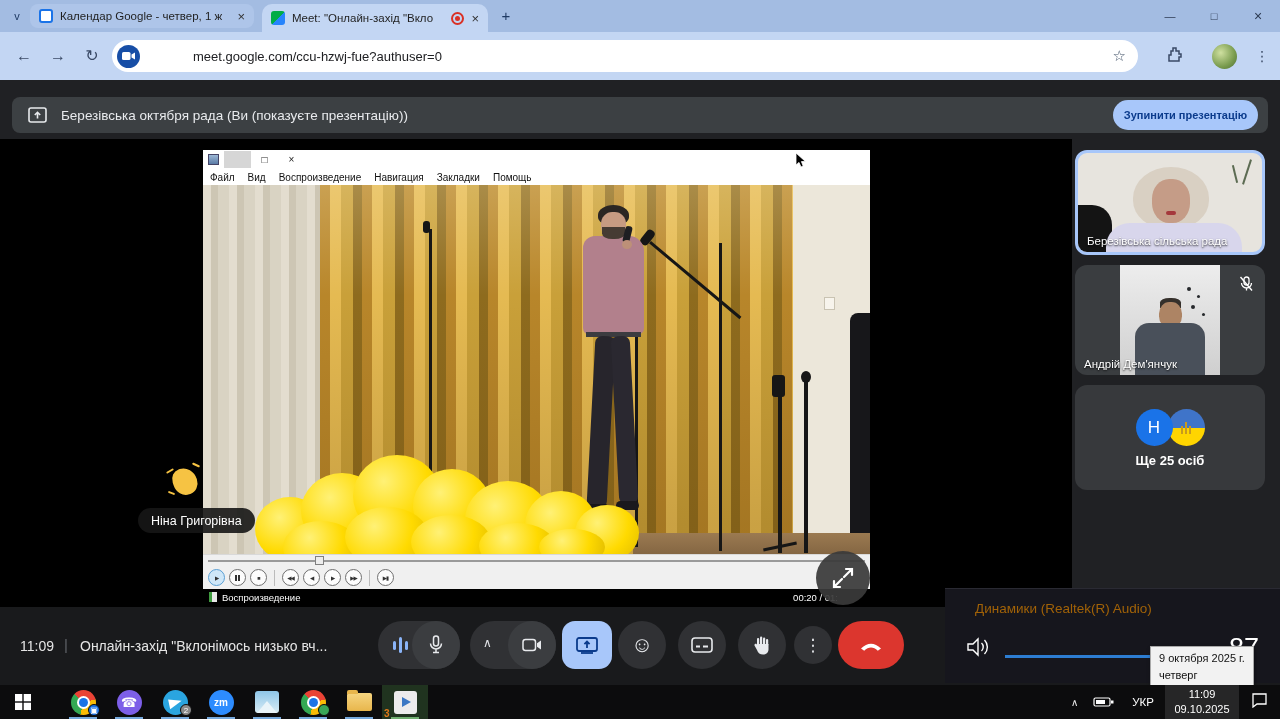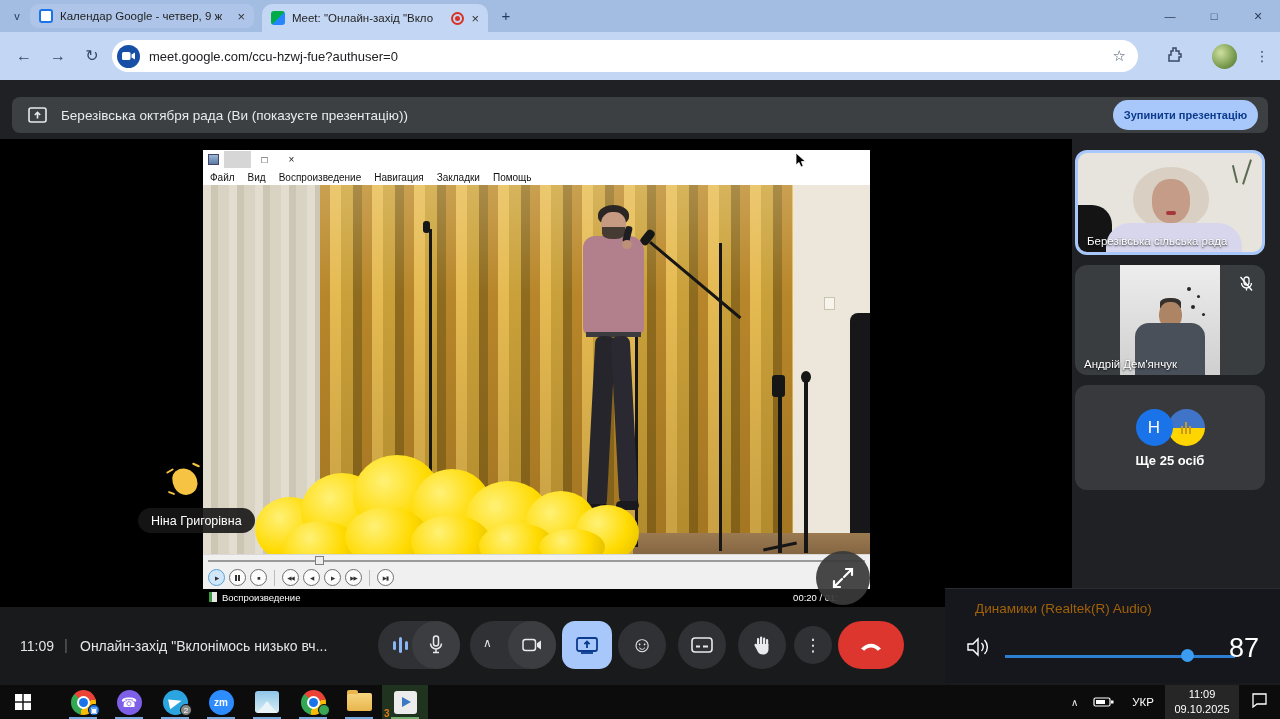--- a/index.html
+++ b/index.html
@@ -16,21 +16,21 @@
   .tab-close { font-size:13px; color:#333; }
   .fav-cal { width:14px; height:14px; background:#fff; border:2px solid #1a73e8; border-radius:3px; flex:0 0 auto; }
   .fav-meet { width:14px; height:14px; border-radius:3px; background:linear-gradient(135deg,#00ac47 0 50%,#2684fc 50% 100%); flex:0 0 auto; }
   .rec-dot { width:13px; height:13px; border:2px solid #d93025; border-radius:50%; position:relative; flex:0 0 auto; }
   .rec-dot::after { content:""; position:absolute; left:2px; top:2px; width:5px; height:5px; border-radius:50%; background:#d93025; }
   .tab-search { position:absolute; left:8px; top:7px; width:18px; height:18px; color:#1f3a63; font-size:11px; text-align:center; line-height:18px; }
   .newtab { position:absolute; left:496px; top:6px; width:20px; height:20px; font-size:15px; color:#1f3a63; text-align:center; line-height:20px; }
   .winctl { position:absolute; top:0; height:32px; display:flex; align-items:center; justify-content:center; width:44px; color:#2c3a52; font-size:11px; }
   .toolbar { position:absolute; top:32px; left:0; width:1280px; height:48px; background:#c3d6f3; }
   .navbtn { position:absolute; top:44px; width:24px; height:24px; font-size:16px; color:#3a4a66; text-align:center; line-height:24px; }
-  .omnibox { position:absolute; left:112px; top:40px; width:1026px; height:32px; background:#fff; border-radius:16px; display:flex; align-items:center; padding:0 12px 0 5px; }
+  .omnibox { position:absolute; left:112px; top:40px; width:1026px; height:32px; background:#fff; border-radius:16px; display:flex; align-items:center; padding:0 12px 0 5px;gap:44px; }
   .omnicam { width:23px; height:23px; border-radius:50%; background:#174ea6; display:flex; align-items:center; justify-content:center; flex:0 0 auto; }
   .url { margin-left:9px; font-size:13px; color:#202124; flex:1; }
   .star { color:#44546a; font-size:15px; }
   .puzzle { position:absolute; left:1166px; top:46px; }
   .avatar-br { position:absolute; left:1212px; top:44px; width:25px; height:25px; border-radius:50%; background:radial-gradient(circle at 35% 35%,#cfe0a0,#7a9c4f 60%,#4a6b2f); }
   .kebab { position:absolute; left:1252px; top:44px; width:20px; height:24px; color:#3a4a66; font-size:14px; text-align:center; line-height:24px; }
 
   
   .meetbg { position:absolute; top:80px; left:0; width:1280px; height:605px; background:#202124; }
   .banner { position:absolute; left:12px; top:97px; width:1256px; height:36px; background:#3c4043; border-radius:8px; display:flex; align-items:center; color:#e8eaed; font-size:13.5px; }
@@ -178,21 +178,21 @@
 </style>
 </head>
 <body>
 
 <div id="screen">
 
   <div class="tabstrip">
     <div class="tab-search">v</div>
     <div class="tab tab-inactive">
       <span class="fav-cal"></span>
-      <span class="tab-title">Календар Google - четвер, 9 ж</span>
+      <span class="tab-title">Календар Google - четвер, 1 ж</span>
       <span class="tab-close">×</span>
     </div>
     <div class="tab tab-active">
       <span class="fav-meet"></span>
       <span class="tab-title">Meet: "Онлайн-захід "Вкло</span>
       <span class="rec-dot"></span>
       <span class="tab-close">×</span>
     </div>
     <div class="newtab">+</div>
     <div class="winctl" style="right:88px;">—</div>
@@ -472,20 +472,24 @@
       <svg width="24" height="20" viewBox="0 0 24 20">
           <polygon points="1,7 6,7 11,2 11,18 6,13 1,13" fill="none" stroke="#fff" stroke-width="1.4"></polygon>
           <path d="M14.5 6a5.5 5.5 0 0 1 0 8 M17.5 3a10 10 0 0 1 0 14" fill="none" stroke="#fff" stroke-width="1.4"></path>
         </svg>
     </div>
     <div class="vol-track"></div>
     <div class="vol-handle"></div>
     <div class="vol-num">87</div>
   </div>
 
+  <div class="datetip">
+    <div>9 октября 2025 г.</div>
+    <div>четверг</div>
+  </div>
 
   <div class="taskbar">
     <div class="tb-slot">
       <svg width="16" height="16" viewBox="0 0 16 16">
           <rect x="0" y="0" width="7.3" height="7.3" fill="#fff"></rect>
           <rect x="8.7" y="0" width="7.3" height="7.3" fill="#fff"></rect>
           <rect x="0" y="8.7" width="7.3" height="7.3" fill="#fff"></rect>
           <rect x="8.7" y="8.7" width="7.3" height="7.3" fill="#fff"></rect>
         </svg>
     </div>

